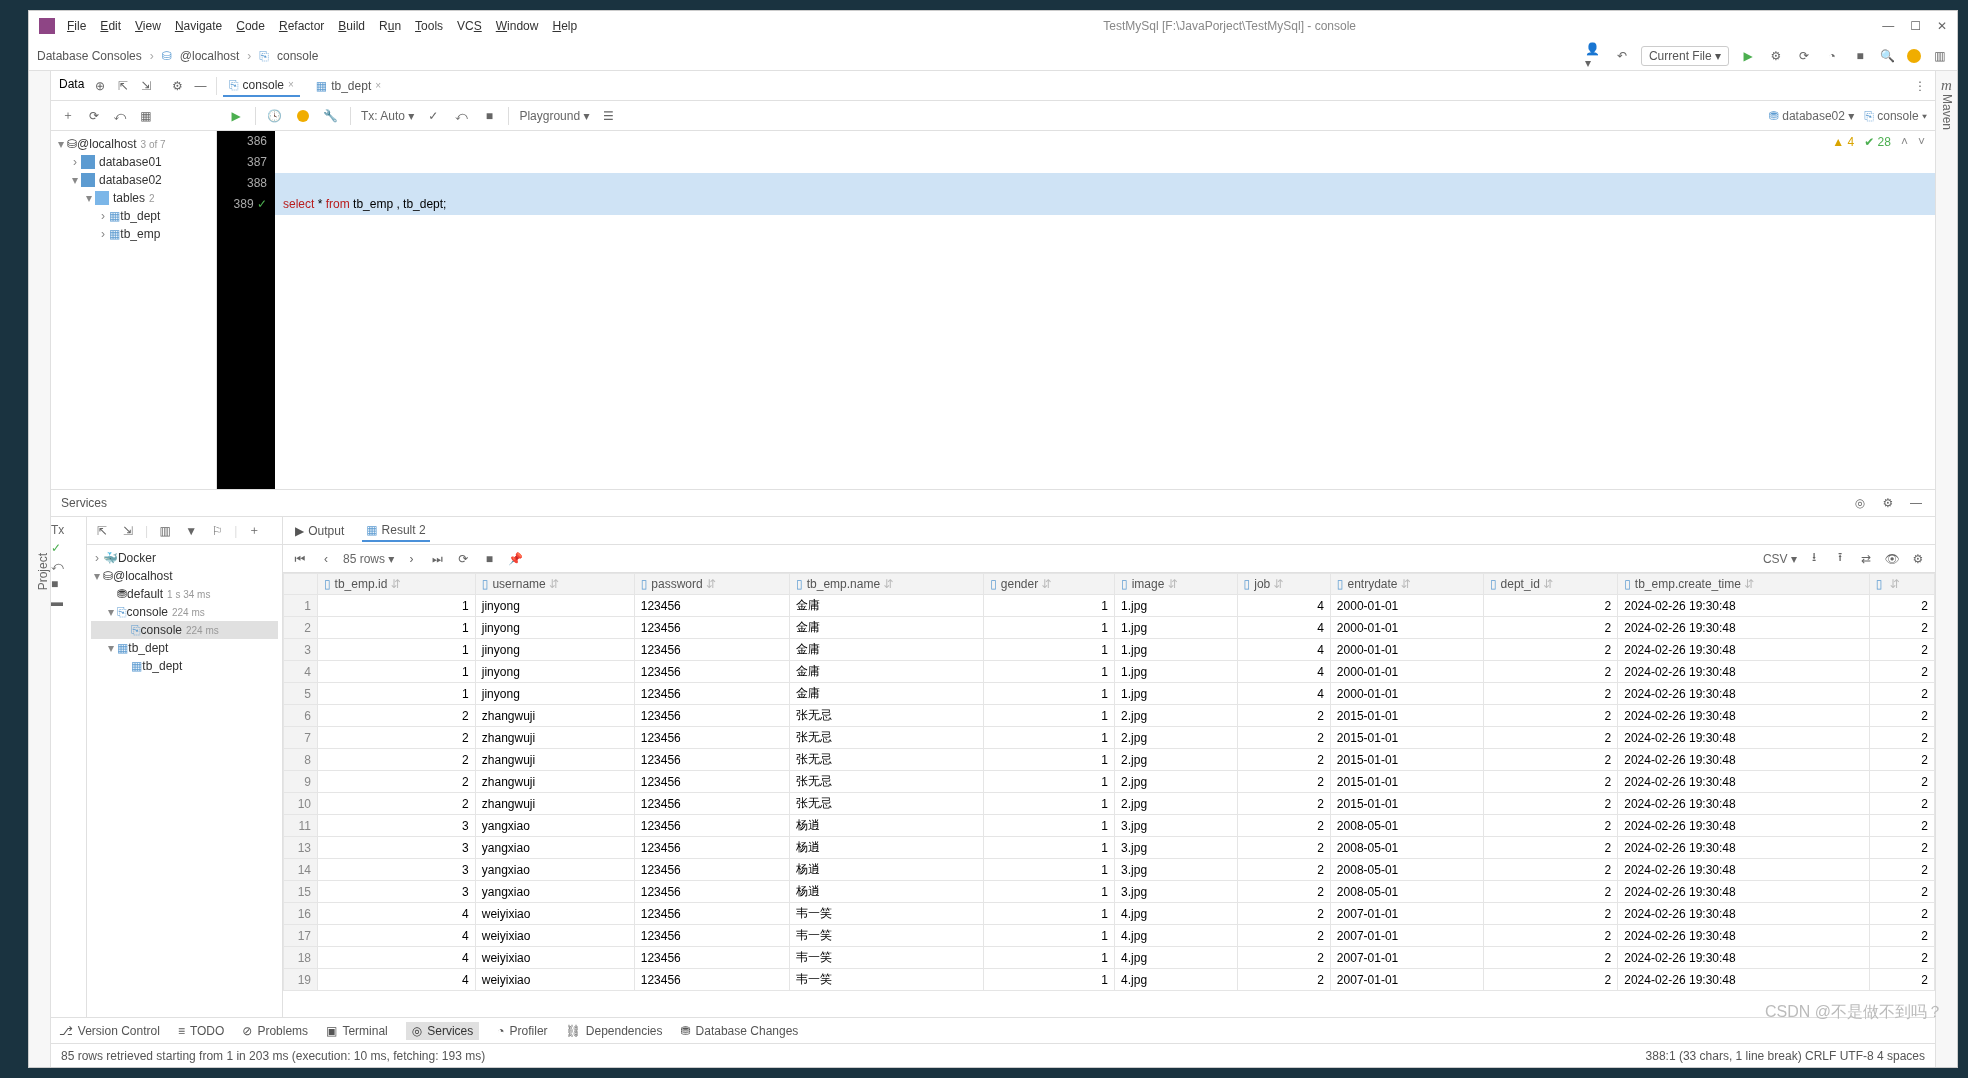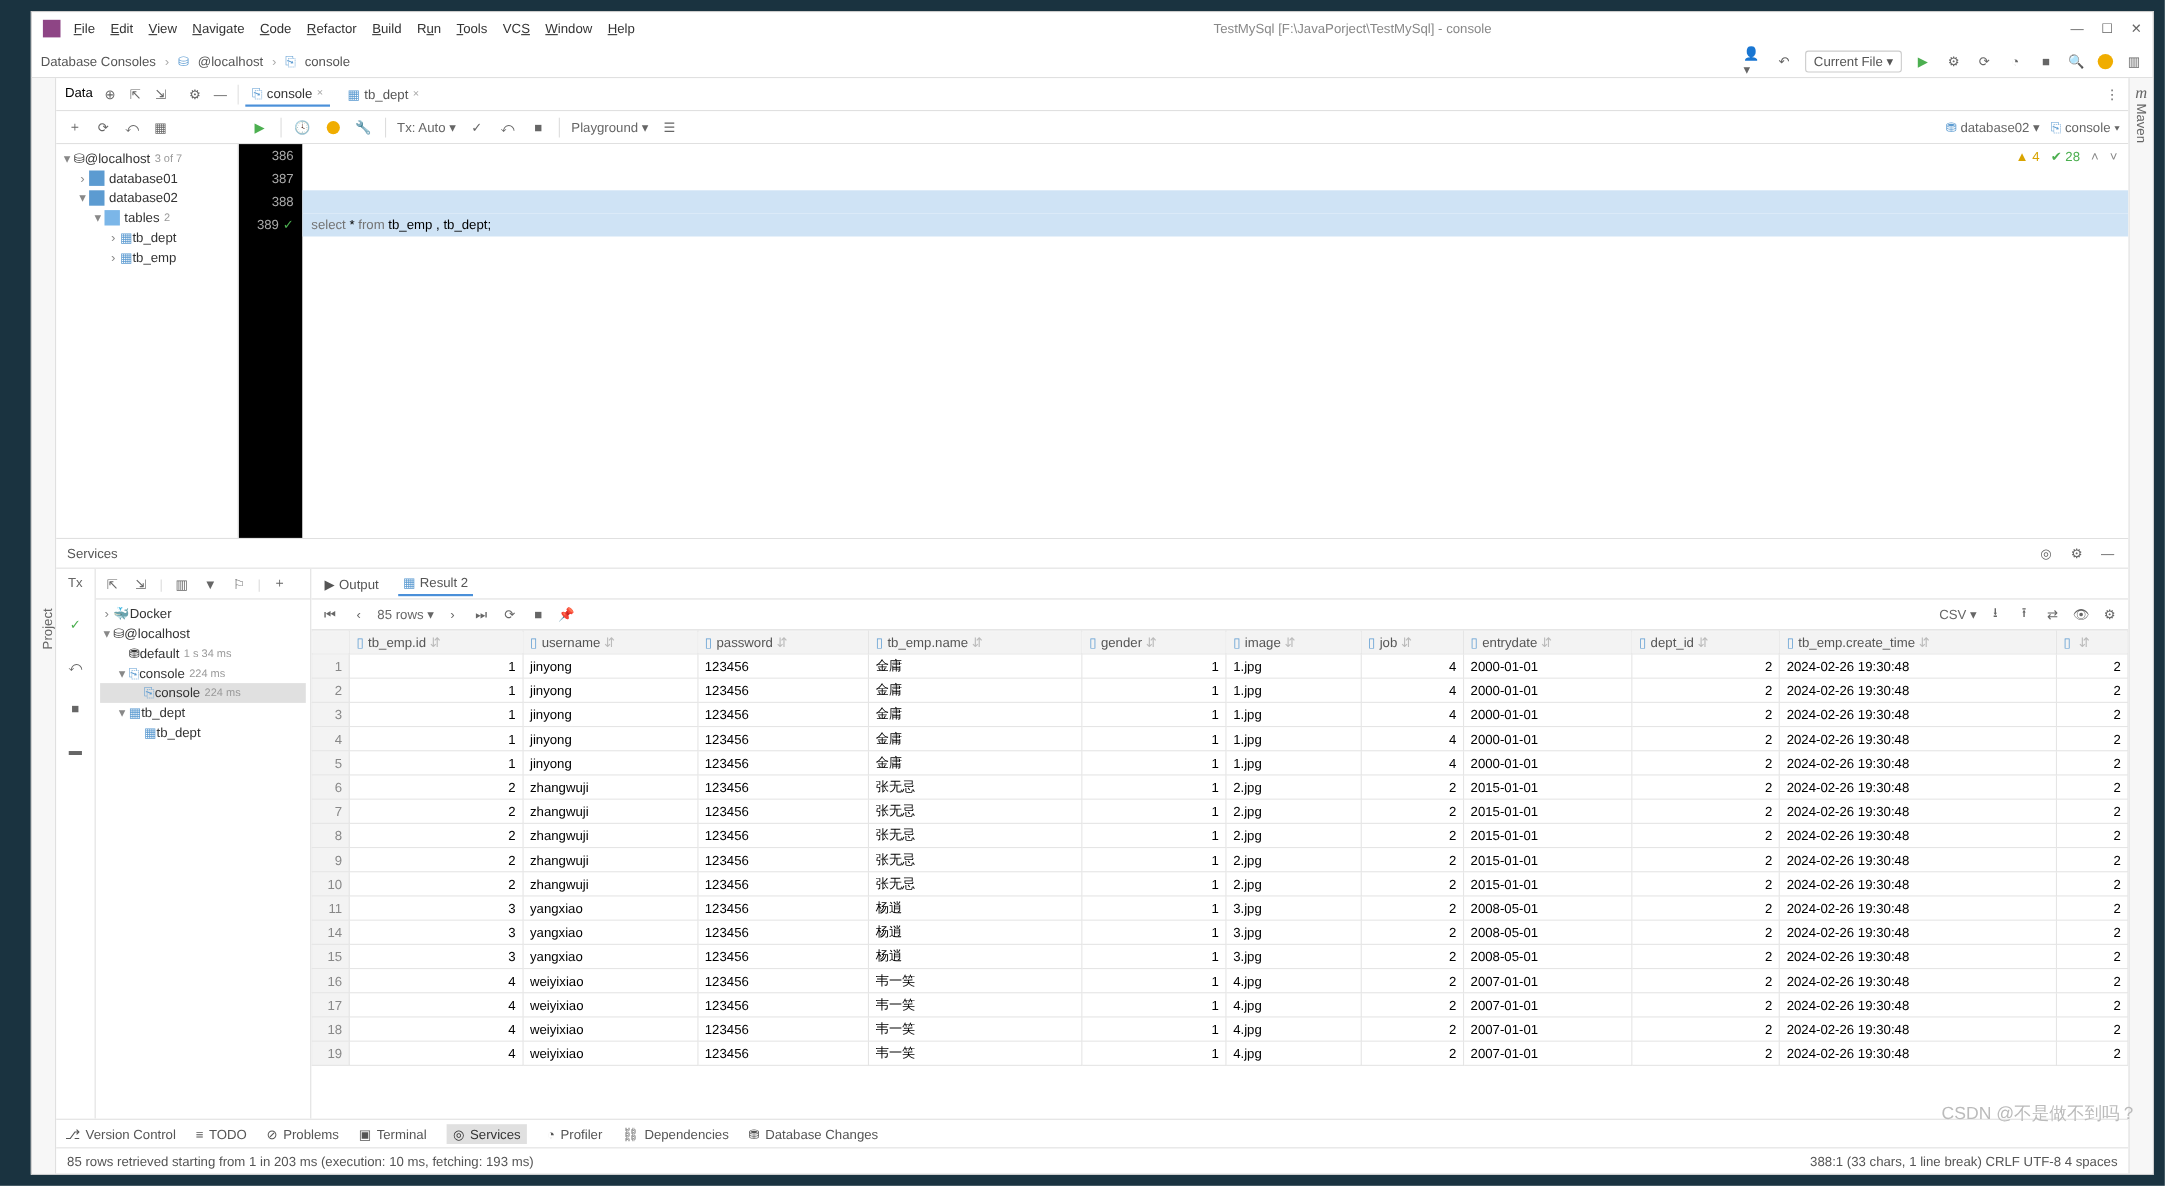--- a/index.html
+++ b/index.html
@@ -43,27 +43,27 @@
 .folder{background:#5c9bd1}
 .tbl{color:#5c9bd1}
 .small{color:#999;font-size:10px;margin-left:4px}
 .editor{flex:1;display:flex;flex-direction:column;position:relative}
 .gutter-editor{display:flex;flex:1;overflow:hidden;font-family:Consolas,monospace;font-size:13px}
 .gutter{width:58px;background:#000000;color:#aaa;text-align:right;padding:0 8px}
 .gutter div{height:21px;line-height:21px}
 .code{flex:1;background:#fff}
 .code .line{height:21px;line-height:21px;padding-left:8px}
 .code .hl{background:#cfe3f5}
-.kw{color:#737373}
+.kw{color:#b91c1c}
 .editor-status{position:absolute;top:4px;right:10px;display:flex;gap:10px;align-items:center;color:#888;font-size:11px}
 .warn{color:#d9a400}
 .chk{color:#4caf50}
 .services-hdr{height:28px;border-top:1px solid #e0e0e0;border-bottom:1px solid #e0e0e0;display:flex;align-items:center;padding:0 10px;justify-content:space-between;color:#555}
 .services-body{display:flex;height:500px;overflow:hidden}
-.svc-left{width:36px;border-right:1px solid #e0e0e0;display:flex;flex-direction:column;align-items:center;padding-top:6px;gap:24px;color:#666}
+.svc-left{width:36px;border-right:1px solid #e0e0e0;display:flex;flex-direction:column;padding-top:6px;gap:4px;color:#666}
 .svc-tree{width:196px;border-right:1px solid #e0e0e0;display:flex;flex-direction:column}
 .svc-tree-hdr{height:28px;display:flex;align-items:center;gap:8px;padding:0 6px;border-bottom:1px solid #e0e0e0;color:#666}
 .svc-tree-body{flex:1;overflow:auto;padding:4px}
 .svc-main{flex:1;display:flex;flex-direction:column;overflow:hidden}
 .result-tabs{height:28px;display:flex;align-items:center;border-bottom:1px solid #e0e0e0;padding:0 8px;gap:14px;color:#555}
 .rtab{display:flex;align-items:center;gap:4px;padding:3px 4px}
 .rtab.active{border-bottom:2px solid #4a90d9}
 .result-bar{height:28px;display:flex;align-items:center;padding:0 8px;gap:8px;border-bottom:1px solid #e0e0e0;color:#666}
 .result-bar .r-spacer{flex:1}
 .grid{flex:1;overflow:auto}
@@ -499,20 +499,34 @@
                     <td>杨逍</td>
 <td class="num">1</td>
                     <td>3.jpg</td>
                     <td class="num">2</td>
                     <td>2008-05-01</td>
 <td class="num">2</td>
                     <td>2024-02-26 19:30:48</td>
                     <td class="num">2</td>
                   </tr>
                   <tr>
+<td class="rownum">13</td>
+<td class="num">3</td>
+                    <td>yangxiao</td>
+                    <td>123456</td>
+                    <td>杨逍</td>
+<td class="num">1</td>
+                    <td>3.jpg</td>
+                    <td class="num">2</td>
+                    <td>2008-05-01</td>
+<td class="num">2</td>
+                    <td>2024-02-26 19:30:48</td>
+                    <td class="num">2</td>
+                  </tr>
+                  <tr>
 <td class="rownum">14</td>
 <td class="num">3</td>
                     <td>yangxiao</td>
                     <td>123456</td>
                     <td>杨逍</td>
 <td class="num">1</td>
                     <td>3.jpg</td>
                     <td class="num">2</td>
                     <td>2008-05-01</td>
 <td class="num">2</td>

